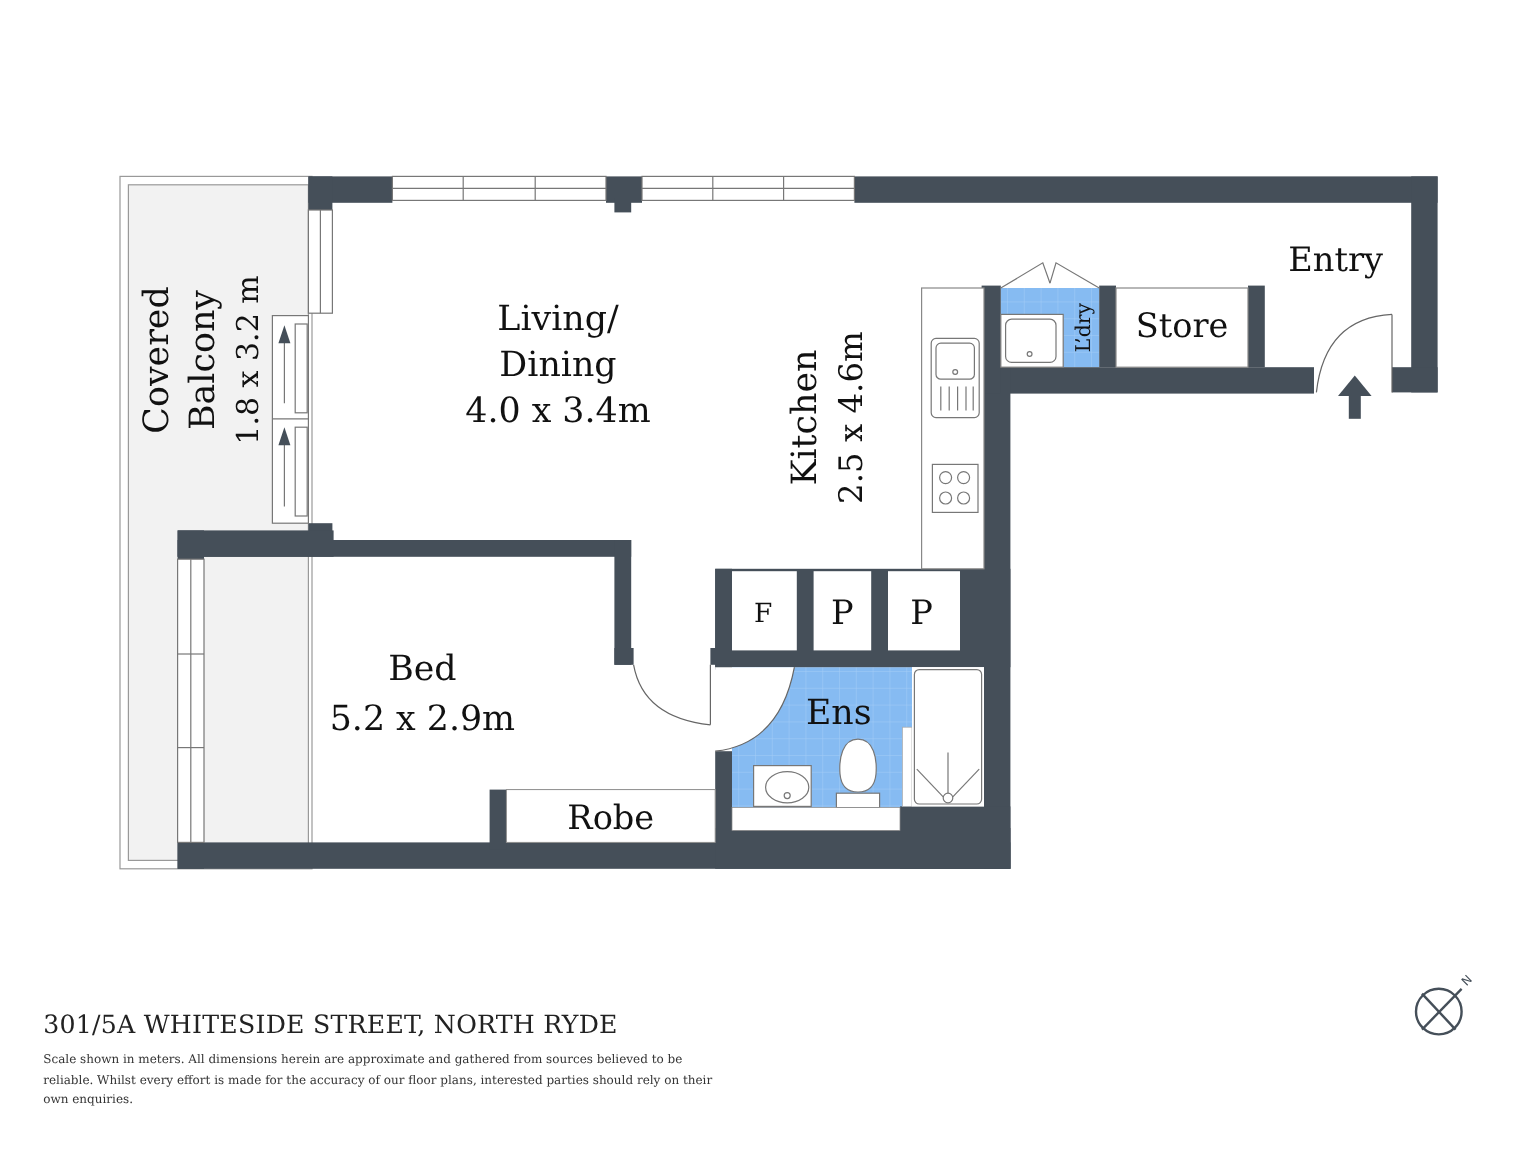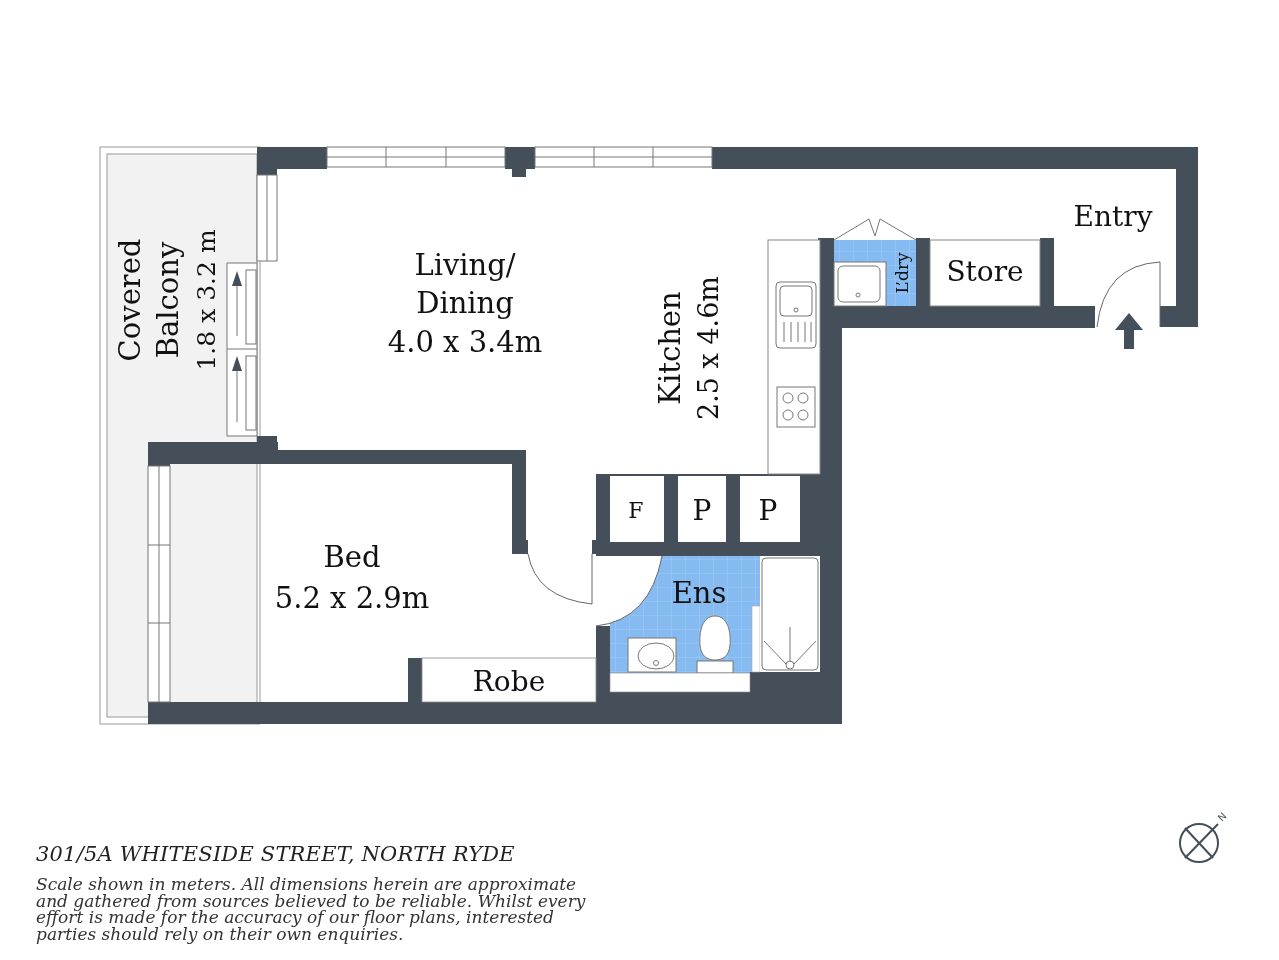--- a/index.html
+++ b/index.html
@@ -1,21 +1,21 @@
 <!DOCTYPE html>
 <html><head>
 <meta charset="utf-8">
 <style>
   html, body { margin: 0; padding: 0; background: #ffffff; }
   body { width: 1279px; height: 960px; position: relative; overflow: hidden; font-family: "DejaVu Serif", serif; color: #111; }
   #plan { position: absolute; left: 0; top: 0; width: 1279px; height: 960px; }
   .label { font-family: "DejaVu Serif", serif; fill: #111; }
-  .footer { position: absolute; left: 36px; top: 842px; width: 560px; font-style: italic; }
+  .footer { position: absolute; left: 36px; top: 842px; width: 560px; }
   .address { font-family: "DejaVu Serif", serif; font-size: 21px; color: #222; letter-spacing: 0.2px; margin: 0 0 10px 0; }
-  .disclaimer { font-family: "DejaVu Serif", serif; font-size: 17px; line-height: 16.5px; color: #333; margin: 0; }
+  .disclaimer { font-family: "DejaVu Serif", serif; font-size: 10px; line-height: 16.5px; color: #333; margin: 0; }
   .compass { position: absolute; left: 1172px; top: 812px; width: 56px; height: 56px; }
 </style>
 </head>
 <body>
 
 <svg id="plan" viewBox="0 0 1279 960" xmlns="http://www.w3.org/2000/svg">
   <defs>
     <pattern id="tile" width="14" height="14" patternUnits="userSpaceOnUse">
       <rect width="14" height="14" fill="#86bbf2"></rect>
       <path d="M14 0 V14 M0 14 H14" stroke="#a6cdf6" stroke-width="0.8" fill="none"></path>

